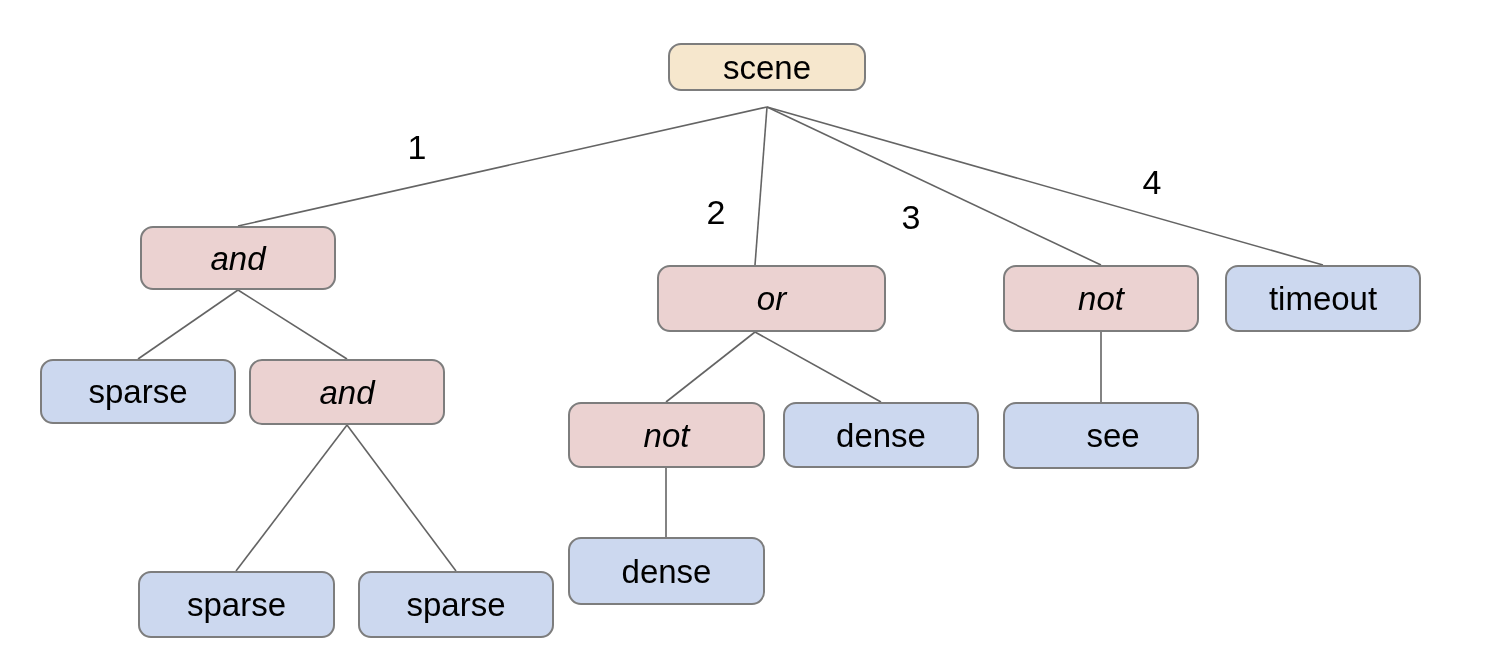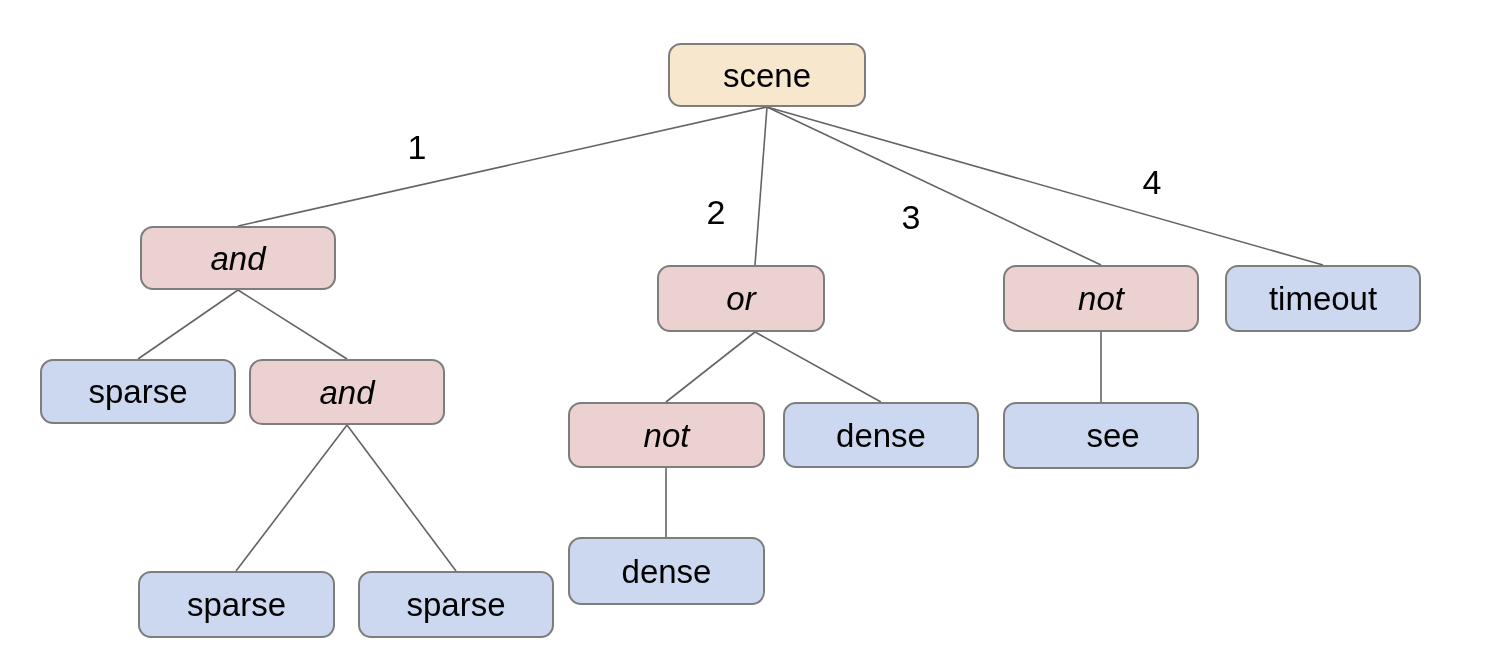--- a/index.html
+++ b/index.html
@@ -67,23 +67,23 @@
     <line class="edge" x1="755" y1="332" x2="881" y2="402"></line>
     <line class="edge" x1="666" y1="468" x2="666" y2="537"></line>
     <line class="edge" x1="1101" y1="332" x2="1101" y2="402"></line>
   </svg>
 
   <div class="edge-label" style="left:417px;  top:147px;">1</div>
   <div class="edge-label" style="left:716px;  top:212px;">2</div>
   <div class="edge-label" style="left:911px;  top:217px;">3</div>
   <div class="edge-label" style="left:1152px; top:182px;">4</div>
 
-  <div class="node root" style="left:668px;  top:43px;  width:198px; height:64px;">scene</div>
+  <div class="node root" style="left:668px;  top:43px;  width:198px; height:48px;">scene</div>
   <div class="node op" style="left:140px;  top:226px; width:196px; height:64px;">and</div>
-  <div class="node op" style="left:657px;  top:265px; width:168px; height:67px;">or</div>
+  <div class="node op" style="left:657px;  top:265px; width:229px; height:67px;">or</div>
   <div class="node op" style="left:1003px; top:265px; width:196px; height:67px;">not</div>
   <div class="node leaf" style="left:1225px; top:265px; width:196px; height:67px;">timeout</div>
   <div class="node leaf" style="left:40px;   top:359px; width:196px; height:65px;">sparse</div>
   <div class="node op" style="left:249px;  top:359px; width:196px; height:66px;">and</div>
   <div class="node op" style="left:568px;  top:402px; width:197px; height:66px;">not</div>
   <div class="node leaf" style="left:783px;  top:402px; width:196px; height:66px;">dense</div>
   <div class="node leaf" style="left:1003px; top:402px; width:196px; height:67px;padding-left:24px;">see</div>
   <div class="node leaf" style="left:568px;  top:537px; width:197px; height:68px;">dense</div>
   <div class="node leaf" style="left:138px;  top:571px; width:197px; height:67px;">sparse</div>
   <div class="node leaf" style="left:358px;  top:571px; width:196px; height:67px;">sparse</div>

